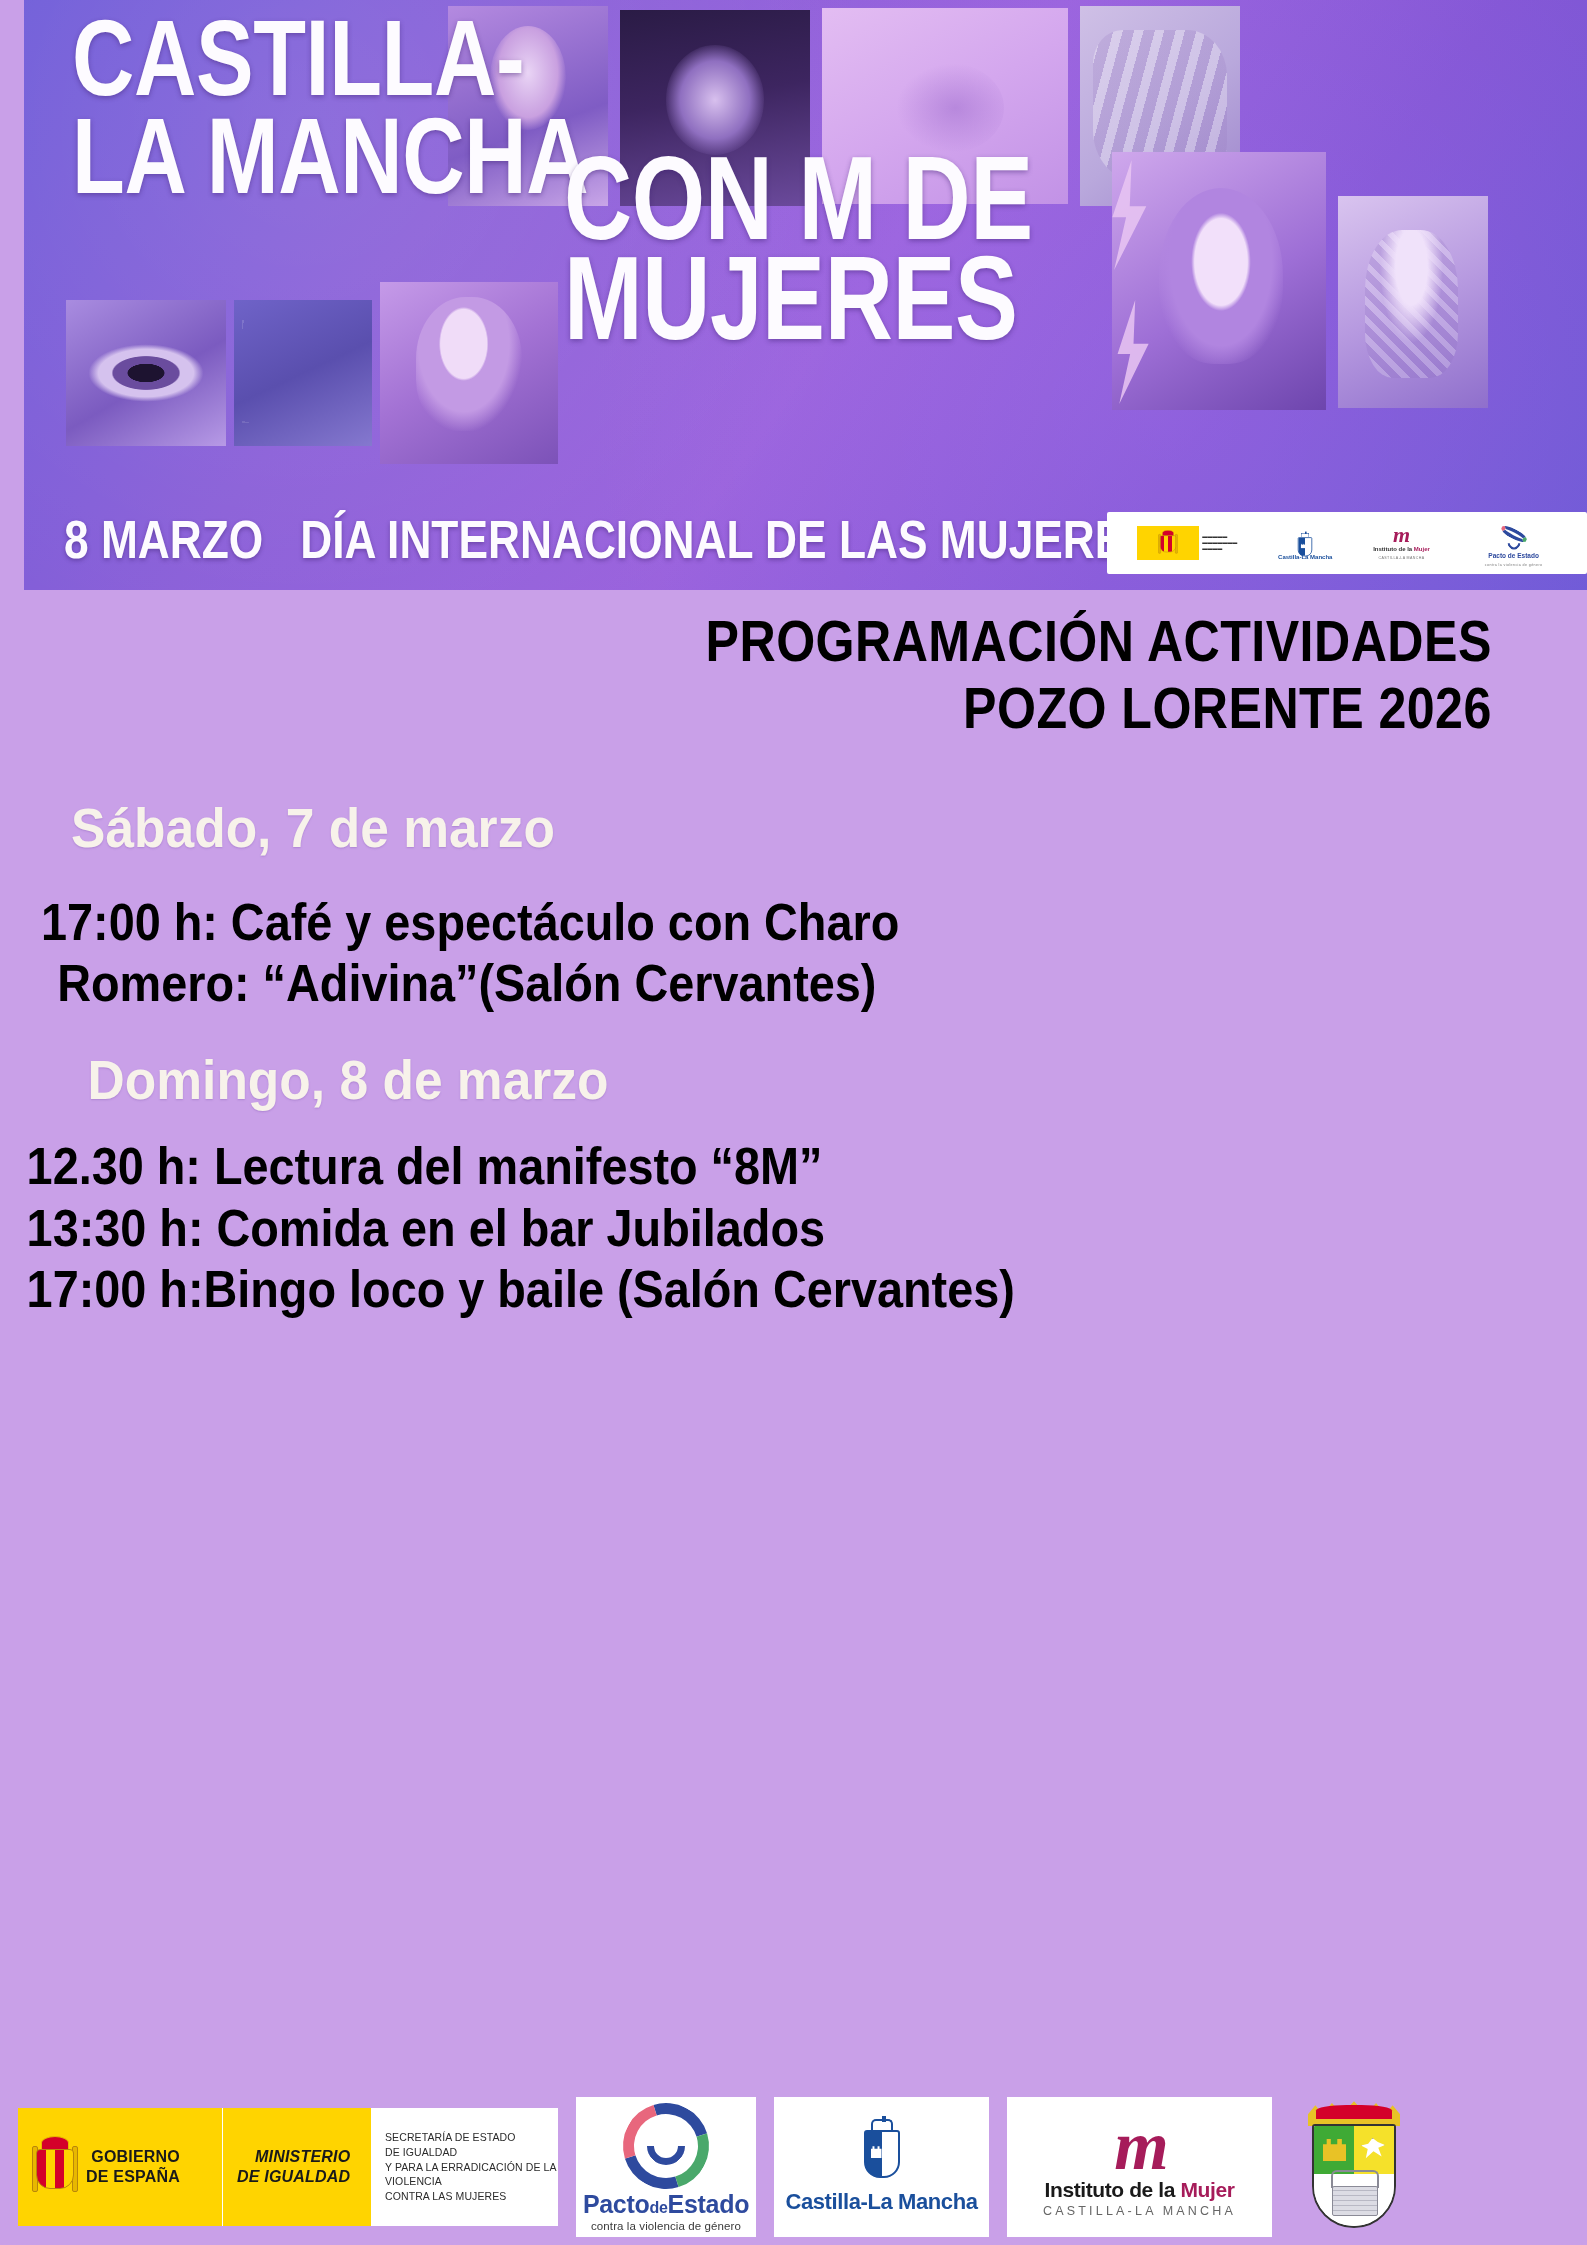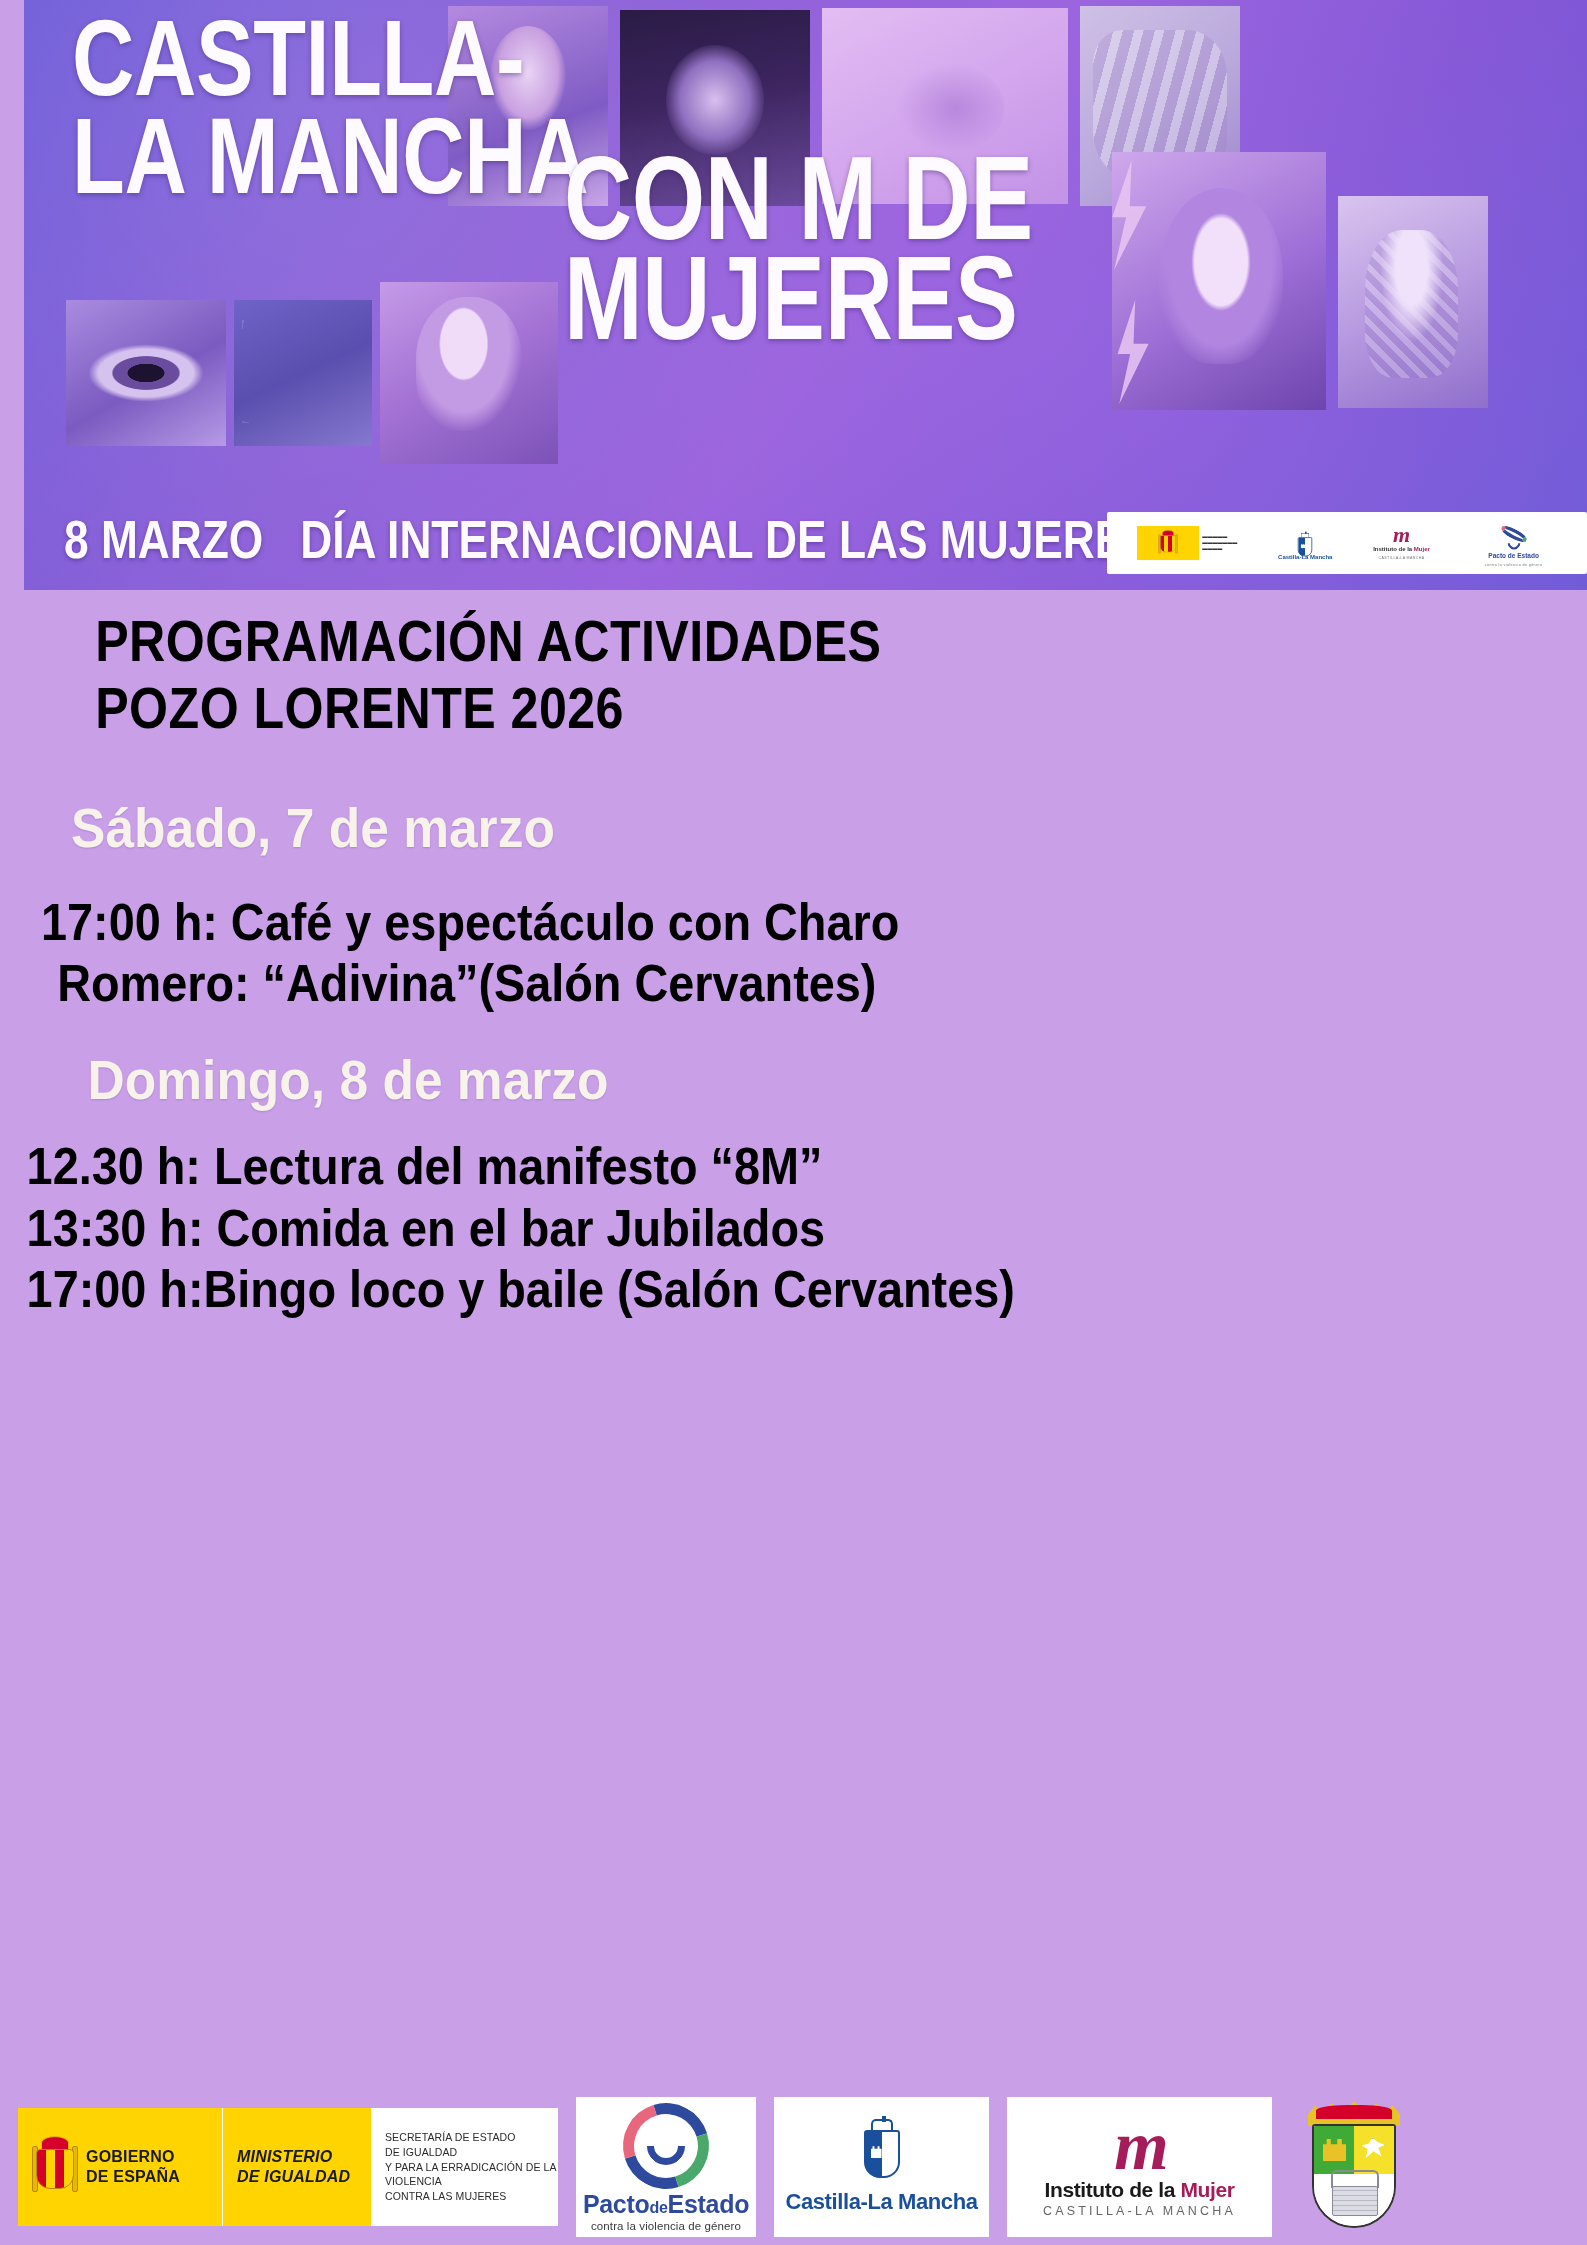--- a/index.html
+++ b/index.html
@@ -117,21 +117,21 @@
   .bn-logos .mini { display:flex; align-items:center; gap:3px; }
   .bn-logos .mini-txt {
     font-size:5px; color:#333; line-height:1.15; font-weight:700;
   }
   .bn-logos .mini-sub { font-size:3.6px; color:#777; letter-spacing:.4px; }
   .mini-gob { width:62px; height:34px; background:#ffd400; display:flex; align-items:center; justify-content:center; }
 
   
   .content { position:relative; width:1587px; background:#c9a0e8; }
 
-  .title-block { text-align:left; padding-top:18px; }
+  .title-block { text-align:right; padding-top:18px; }
   .title-line {
     color:#000;
     font-weight:700;
     font-size:57px;
     line-height:1.18;
     transform:scaleX(.88);
     letter-spacing:0.5px;
   }
 
   .day-head {
@@ -176,21 +176,21 @@
 
   
   .gob { width:540px; height:118px; }
   .gob-yellow {
     background:#ffd400; height:100%; display:flex; align-items:center;
   }
   .gob-seg1 { width:205px; display:flex; align-items:center; gap:8px; padding-left:14px;
               border-right:1px solid #fff; height:100%; }
   .gob-seg2 { width:148px; display:flex; align-items:center; padding-left:14px; height:100%;font-style:italic; }
   .gob-seg3 { flex:1; background:#ffffff; display:flex; align-items:center; padding-left:14px; height:100%; }
-  .gob-ln { font-size:16px; font-weight:700; color:#1a1a1a; line-height:1.28; letter-spacing:.2px; }
+  .gob-ln { font-size:16px; font-weight:700; color:#1a1a1a; line-height:1.28; letter-spacing:.2px;text-align:right; }
   .gob-small { font-size:10.5px; color:#2b2b2b; line-height:1.42; letter-spacing:.1px; }
 
   
   .esc-es { width:46px; height:62px; position:relative; flex-shrink:0; }
   .esc-es .crown { position:absolute; top:0; left:9px; width:28px; height:14px;
       background:#d4002a; border-radius:50% 50% 0 0; border:1.5px solid #e8b800; }
   .esc-es .shield { position:absolute; top:13px; left:4px; width:38px; height:40px;
       background:linear-gradient(90deg,#d4002a 0 25%,#ffd400 25% 50%,#d4002a 50% 75%,#ffd400 75% 100%);
       border:1.5px solid #b8860b; border-radius:4px 4px 14px 14px; }
   .esc-es .pillarL, .esc-es .pillarR {

